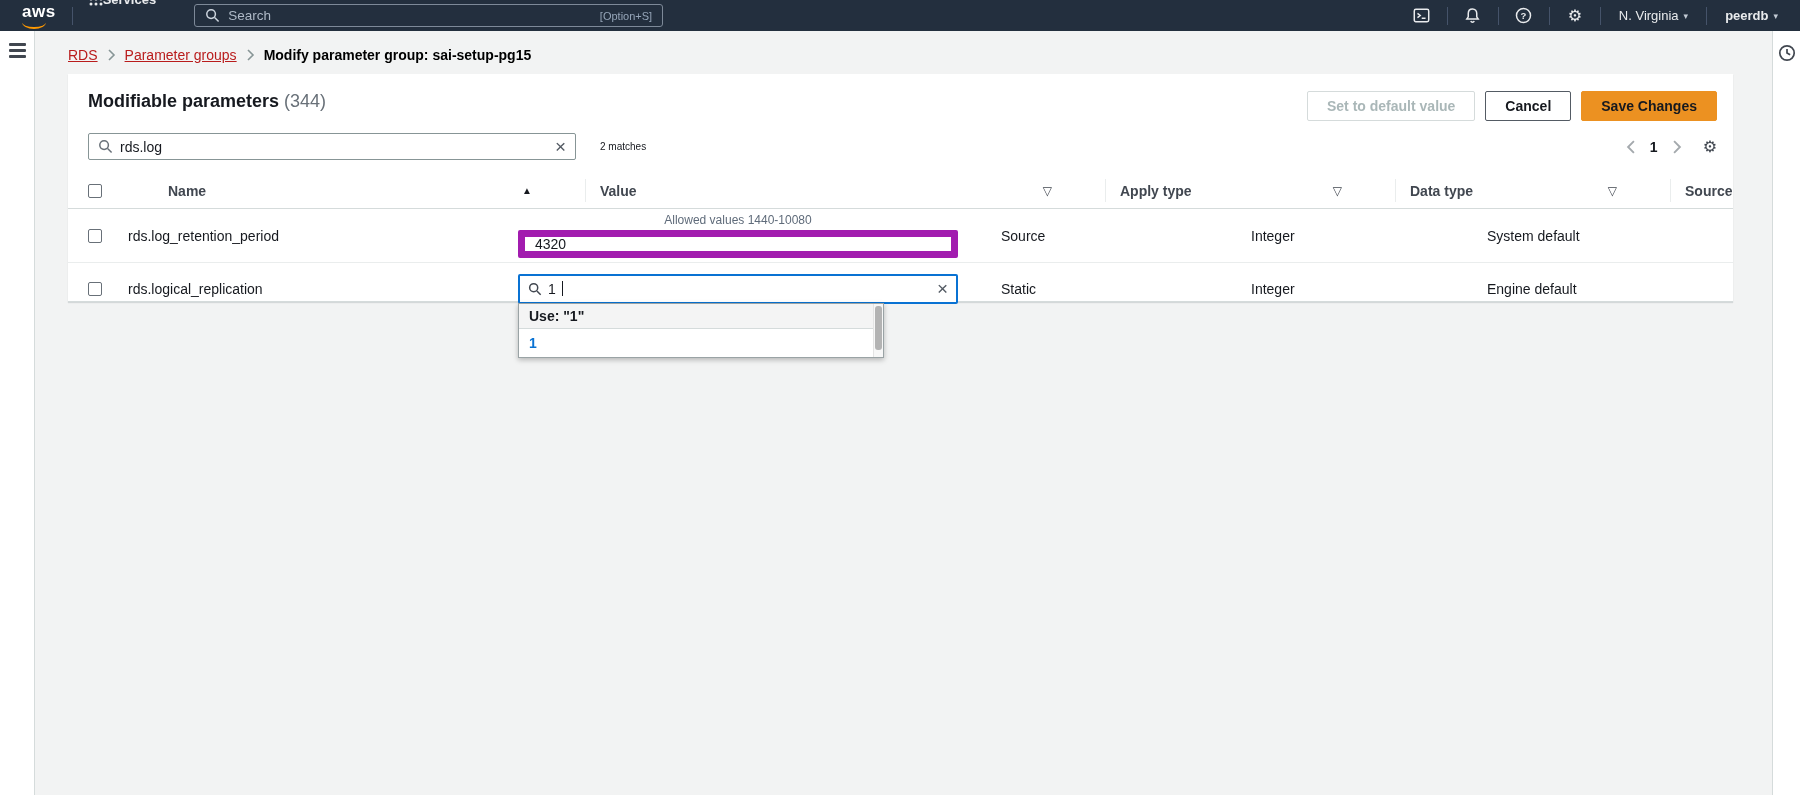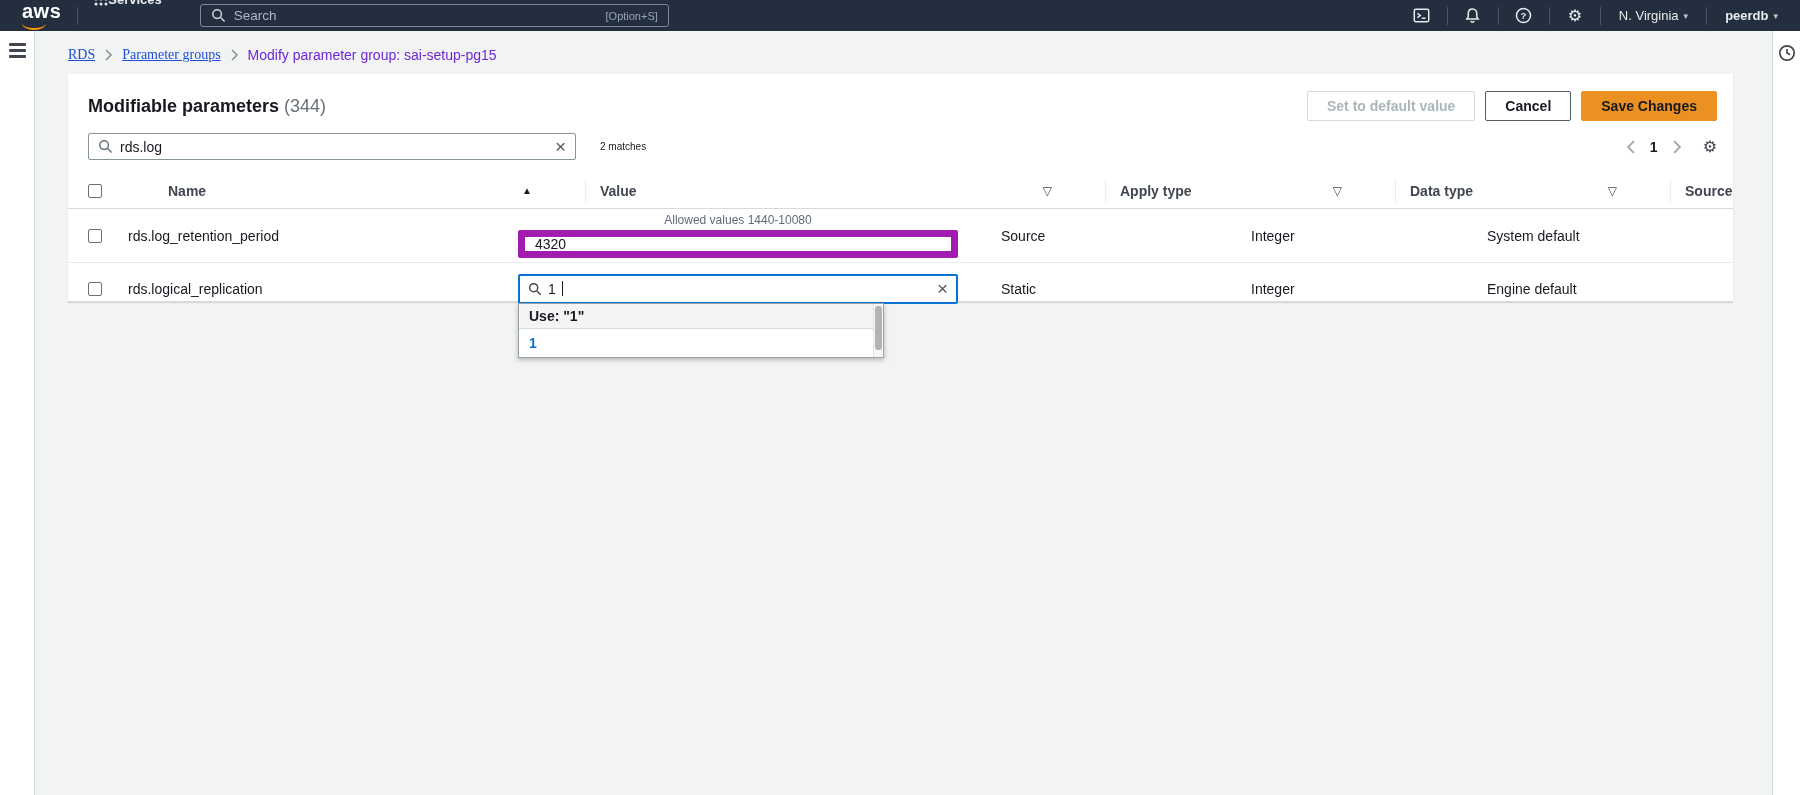--- a/index.html
+++ b/index.html
@@ -3,21 +3,21 @@
 <meta charset="utf-8">
 <style>
   * { box-sizing: border-box; margin: 0; padding: 0; }
   html,body { width:1800px; height:795px; overflow:hidden; }
   body { font-family: "Liberation Sans","DejaVu Sans",sans-serif; background:#f2f3f3; color:#16191f; }
   .page { position:relative; width:1800px; height:795px; }
 
   
   .topbar { position:absolute; top:0; left:0; right:0; height:31px; background:#232f3e;
             display:flex; align-items:center; color:#e9ebed; font-size:13px; padding:0 10px; z-index:50;}
-  .aws-logo { position:relative; margin:0 10px 0 12px; font-weight:700; font-size:20px; color:#fff; letter-spacing:.5px; line-height:1;}
+  .aws-logo { position:relative; margin:0 10px 0 12px; font-weight:700; font-size:17px; color:#fff; letter-spacing:.5px; line-height:1;}
   .aws-logo .smile { display:block; width:24px; height:8px; border-bottom:2px solid #f90; border-radius:0 0 60% 60%/0 0 100% 100%; margin-top:1px;}
   .tb-sep { width:1px; height:18px; background:#45536a; margin:0 6px; }
   .tb-item { display:flex; align-items:flex-start; padding:0 10px; height:48px; cursor:pointer; }
   .tb-item .lbl { font-weight:700; font-size:13px; }
   .tb-search { margin-left:28px; width:469px; height:23px; border:1px solid #7d8998; border-radius:3px;
                display:flex; align-items:center; padding:0 10px; gap:8px; background:#232f3e;}
   .tb-search .ph { color:#aeb9c6; font-size:13.5px; }
   .tb-search .spacer { flex:1; }
   .tb-search .kbd { color:#95a5b8; font-size:11px; }
   .tb-right { margin-left:auto; display:flex; align-items:center; height:31px; }
@@ -30,28 +30,28 @@
   
   .left-rail { position:absolute; top:31px; left:0; bottom:0; width:35px; background:#fff; border-right:1px solid #d5dbdb; z-index:10;}
   .hamburger { width:17px; margin:12px auto 0 auto; cursor:pointer; }
   .hamburger i { display:block; height:2.6px; background:#414750; margin-bottom:3.4px; border-radius:1px;}
   .right-rail { position:absolute; top:31px; right:0; bottom:0; width:28px; background:#fff; border-left:1px solid #d5dbdb; z-index:10;}
   .right-rail .clk { display:block; margin:13px auto 0 auto; color:#414750; cursor:pointer;}
 
   
   .main { position:absolute; top:31px; left:35px; right:28px; bottom:0; background:#f2f3f3; }
   .breadcrumb { display:flex; align-items:center; gap:9px; padding:16px 0 0 33px; font-size:14px; }
-  .breadcrumb a { color:#1d4ed8; text-decoration:underline; cursor:pointer;font-family:Liberation Serif, serif; }
+  .breadcrumb a { color:#b91c1c; text-decoration:underline; cursor:pointer; }
   .breadcrumb .crumb-sep { color:#879596; display:flex; align-items:center; }
-  .breadcrumb .current { color:#6d28d9; font-weight:400; }
+  .breadcrumb .current { color:#000000; font-weight:700; }
 
   .card { position:relative; margin:11px 0 0 33px; width:1665px; height:228px; background:#fff;
           border-bottom:1px solid #d5dbdb; box-shadow:0 1px 1px rgba(0,28,36,.12); }
 
-  .card-head { display:flex; align-items:center; padding:17px 16px 0 20px; }
+  .card-head { display:flex; align-items:flex-start; padding:17px 16px 0 20px; }
   .title { font-size:18px; }
   .title b { font-weight:700; }
   .title .count { color:#687078; font-weight:400; margin-left:5px; }
   .head-actions { margin-left:auto; display:flex; gap:10px; }
   .btn { height:30px; padding:0 19px; font-size:14px; font-weight:700; border-radius:2px; background:#fff;
          border:1px solid #545b64; color:#16191f; cursor:pointer; font-family:inherit; }
   .btn.disabled { color:#aab7b8; border-color:#d5dbdb; cursor:default; }
   .btn.primary { background:#ec9121; border-color:#ec9121; color:#16191f; }
 
   .filter-row { display:flex; align-items:center; margin:12px 16px 0 20px; }

